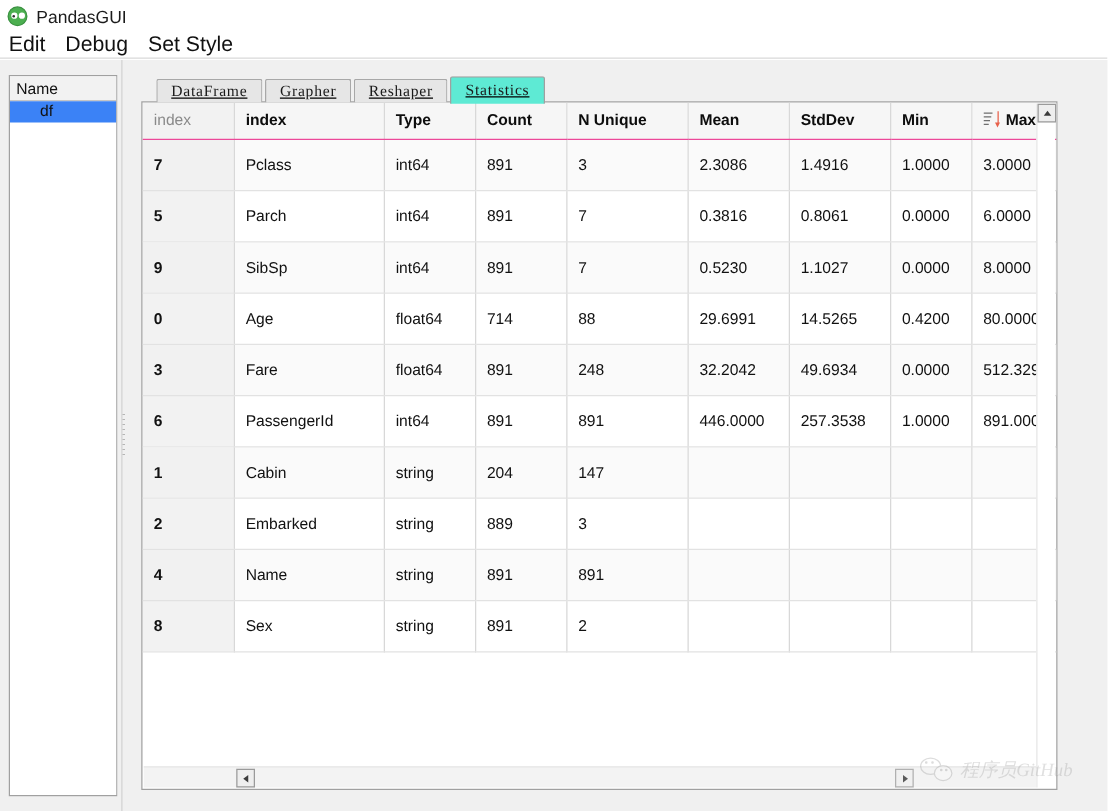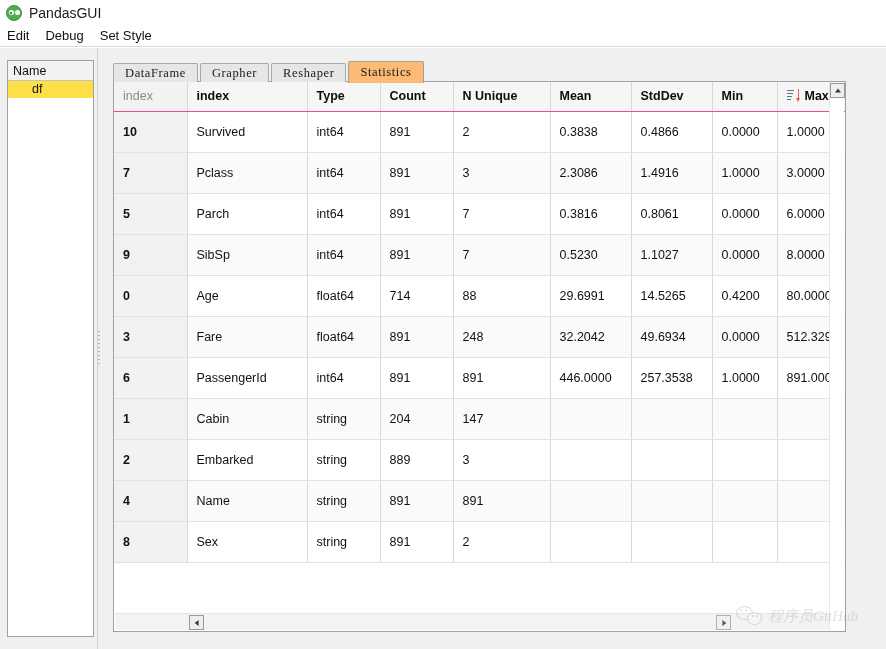--- a/index.html
+++ b/index.html
@@ -68,21 +68,21 @@
   #menubar {
     height: 21px;
     background: #ffffff;
     display: flex;
     align-items: center;
     padding-left: 7px;
     box-sizing: border-box;
     border-bottom: 1px solid #d9d9d9;
   }
   .menu-item {
-    font-size: 13px;
+    font-size: 17px;
     color: #111111;
     padding: 1px 7px 2px 0px;
     margin-right: 9px;
     white-space: nowrap;
     cursor: default;
   }
 
   
   #main {
     position: absolute;
@@ -117,21 +117,21 @@
     padding-left: 5px;
     font-size: 12.5px;
     color: #111;
     box-sizing: border-box;
   }
   .tree-row {
     height: 17px;
     line-height: 17px;
     font-size: 12.5px;
     padding-left: 24px;
-    background: #fde047;
+    background: #3b82f6;
     color: #111;
     box-sizing: border-box;
     white-space: nowrap;
   }
 
   
   #splitter {
     width: 11px;
     background: #f0f0f0;
     position: relative;
@@ -159,46 +159,47 @@
     flex: 1 1 auto;
     position: relative;
     background: #f0f0f0;
     padding-left: 1px;
     box-sizing: border-box;
   }
 
   
   #tabbar {
     position: absolute;
-    left: 8px;
+    left: 20px;
     top: 13px;
     height: 21px;
     display: flex;
     align-items: flex-end;
     z-index: 3;
+    text-decoration: underline;
   }
   .tab {
     font-family: "Liberation Serif", serif;
     font-size: 12.5px;
     letter-spacing: 0.6px;
     color: #1a1a1a;
     height: 19px;
     line-height: 19px;
     padding: 0 11px;
     background: #e6e6e6;
     border: 1px solid #a8a8a8;
     border-bottom: none;
     margin-right: 2px;
     border-radius: 2px 2px 0 0;
     box-sizing: border-box;
     cursor: default;
     white-space: nowrap;
   }
   .tab.active {
-    background: #fdba74;
+    background: #5eead4;
     height: 22px;
     line-height: 21px;
     border-color: #a0a0a0;
     position: relative;
     z-index: 4;
     margin-bottom: -1px;
   }
 
   
   #table-frame {
@@ -470,31 +471,20 @@
             <th>Type</th>
             <th>Count</th>
             <th>N Unique</th>
             <th>Mean</th>
             <th>StdDev</th>
             <th>Min</th>
             <th><span class="sort-icon"><span class="bar"></span><span class="bar"></span><span class="bar"></span><span class="bar"></span><span class="arrow"></span></span><span>Max</span></th>
           </tr>
         </thead>
         <tbody id="tbody">
-            <tr>
-              <td class="rowhead">10</td>
-              <td>Survived</td>
-              <td>int64</td>
-              <td>891</td>
-              <td>2</td>
-              <td>0.3838</td>
-              <td>0.4866</td>
-              <td>0.0000</td>
-              <td>1.0000</td>
-            </tr>
             <tr class="alt">
               <td class="rowhead">7</td>
               <td>Pclass</td>
               <td>int64</td>
               <td>891</td>
               <td>3</td>
               <td>2.3086</td>
               <td>1.4916</td>
               <td>1.0000</td>
               <td>3.0000</td>

